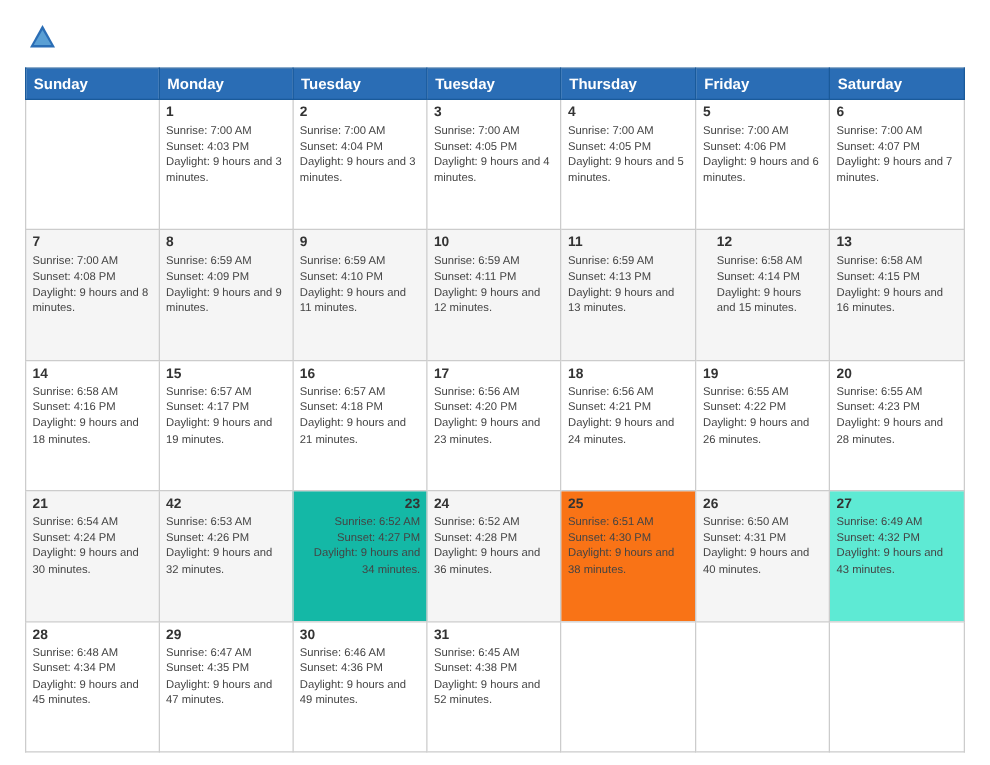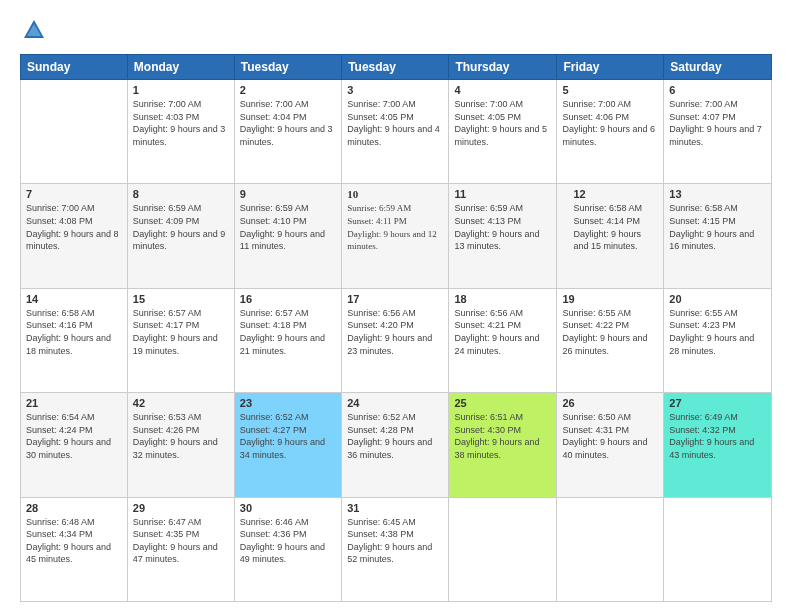--- a/index.html
+++ b/index.html
@@ -171,21 +171,21 @@
             <div class="cell-content">Sunrise: 7:00 AM<br>Sunset: 4:08 PM<br>Daylight: 9 hours and 8 minutes.</div>
           </td>
           <td style="background-color: rgb(245, 245, 245);">
             <span class="day-number">8</span>
             <div class="cell-content">Sunrise: 6:59 AM<br>Sunset: 4:09 PM<br>Daylight: 9 hours and 9 minutes.</div>
           </td>
           <td style="background-color: rgb(245, 245, 245);">
             <span class="day-number">9</span>
             <div class="cell-content">Sunrise: 6:59 AM<br>Sunset: 4:10 PM<br>Daylight: 9 hours and 11 minutes.</div>
           </td>
-          <td style="background-color: rgb(245, 245, 245); font-family: Liberation Serif, serif;">
+          <td style="background-color: rgb(245, 245, 245);">
             <span class="day-number">10</span>
             <div class="cell-content">Sunrise: 6:59 AM<br>Sunset: 4:11 PM<br>Daylight: 9 hours and 12 minutes.</div>
           </td>
           <td style="background-color: rgb(245, 245, 245);">
             <span class="day-number">11</span>
             <div class="cell-content">Sunrise: 6:59 AM<br>Sunset: 4:13 PM<br>Daylight: 9 hours and 13 minutes.</div>
           </td>
           <td style="background-color: rgb(245, 245, 245); padding-left: 16px;">
             <span class="day-number">12</span>
             <div class="cell-content">Sunrise: 6:58 AM<br>Sunset: 4:14 PM<br>Daylight: 9 hours and 15 minutes.</div>
@@ -227,29 +227,29 @@
         </tr>
         <tr style="background-color: rgb(245, 245, 245);">
           <td style="background-color: rgb(245, 245, 245);">
             <span class="day-number">21</span>
             <div class="cell-content">Sunrise: 6:54 AM<br>Sunset: 4:24 PM<br>Daylight: 9 hours and 30 minutes.</div>
           </td>
           <td style="background-color: rgb(245, 245, 245);">
             <span class="day-number">42</span>
             <div class="cell-content">Sunrise: 6:53 AM<br>Sunset: 4:26 PM<br>Daylight: 9 hours and 32 minutes.</div>
           </td>
-          <td style="background-color: #7dd3fc;">
+          <td style="background-color: #14b8a6; text-align: right;">
             <span class="day-number">23</span>
             <div class="cell-content">Sunrise: 6:52 AM<br>Sunset: 4:27 PM<br>Daylight: 9 hours and 34 minutes.</div>
           </td>
           <td style="background-color: rgb(245, 245, 245);">
             <span class="day-number">24</span>
             <div class="cell-content">Sunrise: 6:52 AM<br>Sunset: 4:28 PM<br>Daylight: 9 hours and 36 minutes.</div>
           </td>
-          <td style="background-color: #bef264;">
+          <td style="background-color: #f97316;">
             <span class="day-number">25</span>
             <div class="cell-content">Sunrise: 6:51 AM<br>Sunset: 4:30 PM<br>Daylight: 9 hours and 38 minutes.</div>
           </td>
           <td style="background-color: rgb(245, 245, 245);">
             <span class="day-number">26</span>
             <div class="cell-content">Sunrise: 6:50 AM<br>Sunset: 4:31 PM<br>Daylight: 9 hours and 40 minutes.</div>
           </td>
           <td style="background-color: #5eead4;">
             <span class="day-number">27</span>
             <div class="cell-content">Sunrise: 6:49 AM<br>Sunset: 4:32 PM<br>Daylight: 9 hours and 43 minutes.</div>

